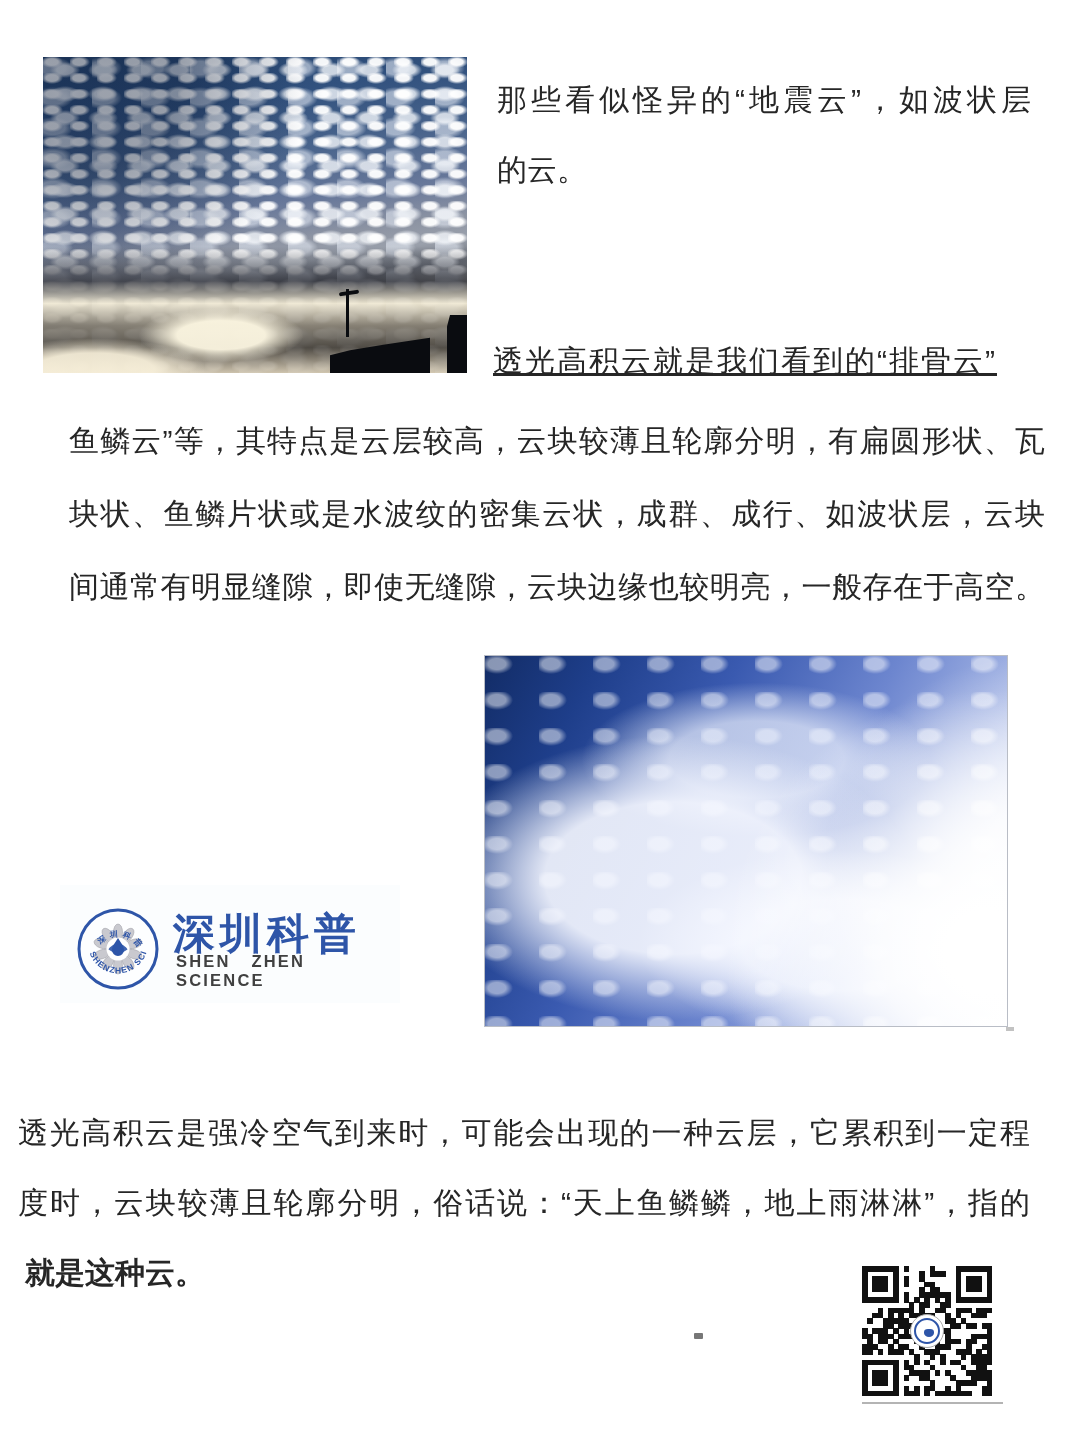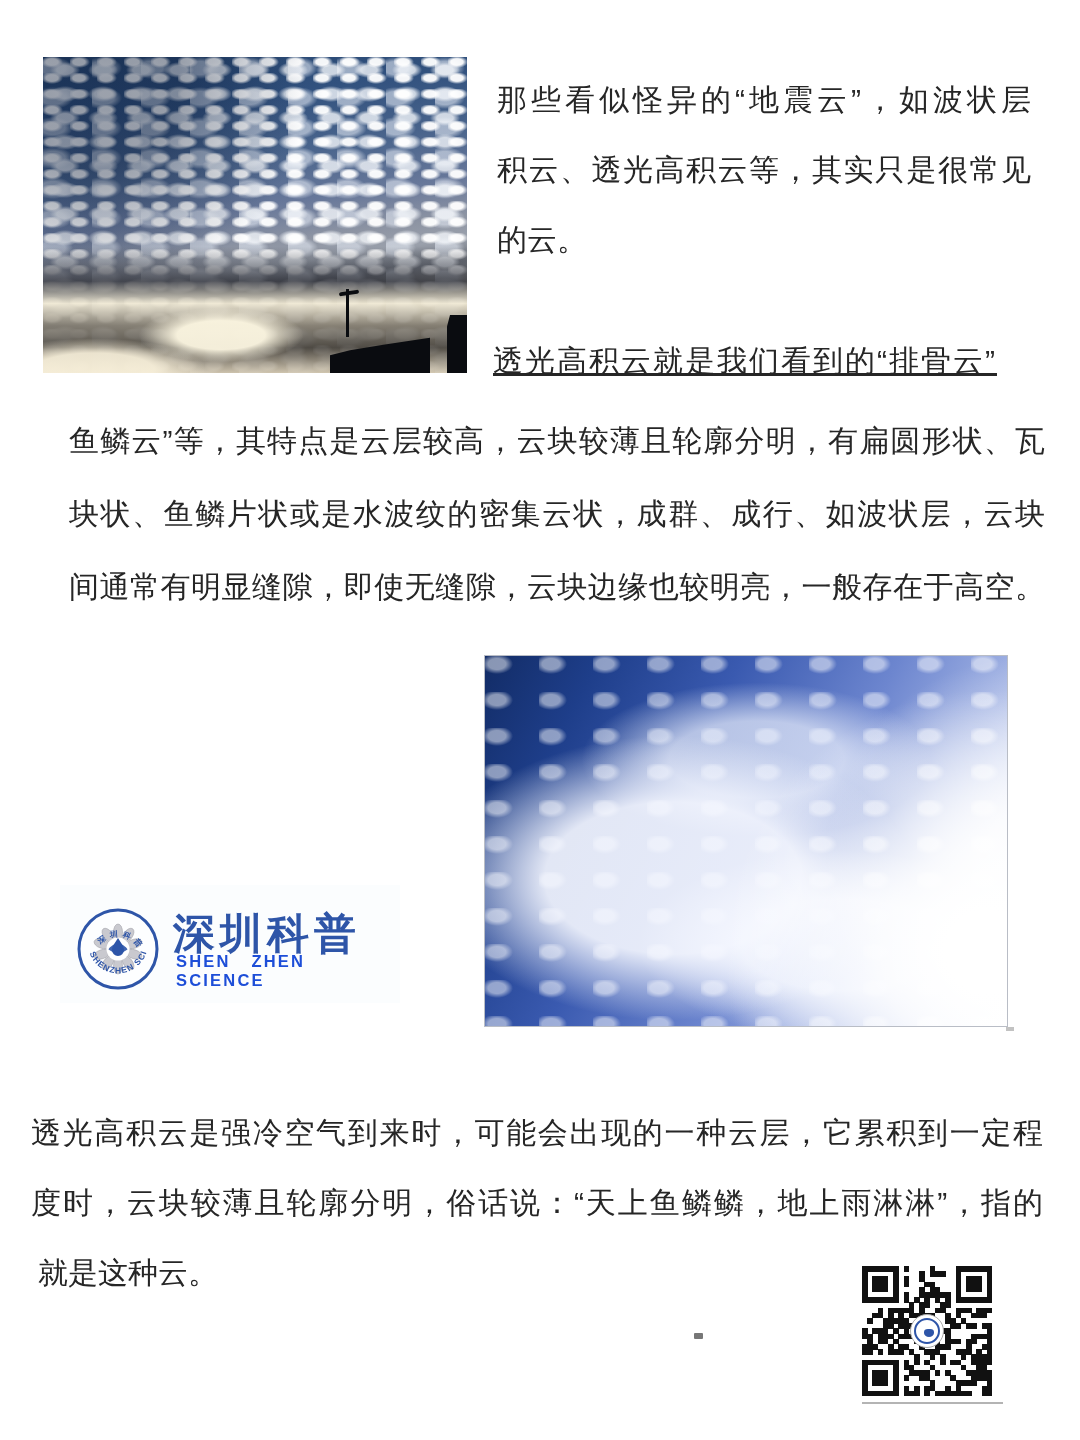--- a/index.html
+++ b/index.html
@@ -9,23 +9,23 @@
   
   .para{position:absolute;font-size:30px;color:#262626;font-weight:400;}
   .para .line{display:block;white-space:normal;}
   .j{text-align:justify;text-align-last:justify;}
   .para1{left:497px;top:65px;width:534px;}
   .para1 .line{height:70px;line-height:70px;}
   .para2i{left:493px;top:326px;width:570px;letter-spacing:2px;text-decoration:underline;}
   .para2i .line{height:70px;line-height:70px;}
   .para2{left:33px;top:404px;width:1012px;}
   .para2 .line{height:73px;line-height:73px;margin-left:36px;}
-  .para3{left:31px;top:1098px;width:1012px;}
+  .para3{left:18px;top:1098px;width:1012px;}
   .para3 .line{height:70px;line-height:70px;}
-  .indent6{margin-left:7px;}
+  .indent6{margin-left:7px;font-weight:bold;}
 
   
   .photo1{position:absolute;left:43px;top:57px;width:424px;height:316px;overflow:hidden;
     background:
       radial-gradient(ellipse 110px 36px at 42% 88%, rgba(252,246,225,.95) 0 40%, rgba(252,246,225,0) 75%),
       radial-gradient(ellipse 150px 42px at 12% 99%, rgba(248,240,218,.9) 0 40%, rgba(248,240,218,0) 75%),
       linear-gradient(to bottom, rgba(0,0,0,0) 0%, rgba(0,0,0,0) 60%, rgba(66,70,80,.5) 66%,
         rgba(44,46,54,.78) 71%, rgba(238,231,210,.92) 78%, rgba(130,124,112,.85) 85%,
         rgba(70,66,60,.88) 92%, rgba(214,203,180,.85) 100%),
       radial-gradient(circle at 12% 8%, rgba(8,22,48,.4) 0 18%, rgba(8,22,48,0) 45%),
@@ -57,21 +57,21 @@
       linear-gradient(118deg, #122c66 0%, #1e3e8a 16%, #3a5ab0 36%, #6d86cf 58%, #a2b3e4 75%,
         #e0e7fa 90%, #ffffff 100%);
     background-size:auto,auto,auto,auto,auto,54px 36px,auto;
     background-repeat:no-repeat,no-repeat,no-repeat,no-repeat,no-repeat,repeat,no-repeat;}
 
   
   .logo{position:absolute;left:60px;top:885px;width:340px;height:118px;background:#fbfdfe;}
   .seal{position:absolute;left:16px;top:22px;width:84px;height:84px;}
   .logo-zh{position:absolute;left:113px;top:25px;height:48px;line-height:48px;font-size:42px;
     font-weight:bold;color:#2e55a8;letter-spacing:5px;font-family:"Liberation Serif", serif;}
-  .logo-en{position:absolute;left:116px;top:67px;font-size:16.5px;font-weight:bold;color:#1d4ed8;
+  .logo-en{position:absolute;left:116px;top:67px;font-size:16.5px;font-weight:bold;color:#404040;
     letter-spacing:2.2px;word-spacing:14px;}
 
   
   .qr{position:absolute;left:862px;top:1266px;width:130px;height:130px;background:#fff;}
   .qr svg{display:block;}
   .qr-badge{position:absolute;left:48px;top:48px;width:34px;height:34px;background:#fff;
     border:1px solid #a8a8a8;border-radius:50%;box-sizing:border-box;}
   .qr-badge-inner{position:absolute;left:3px;top:3px;width:26px;height:26px;border:2px solid #2e55a8;
     border-radius:50%;box-sizing:border-box;}
   .qr-badge-glyph{position:absolute;left:8px;top:9px;width:10px;height:8px;background:#2e55a8;
@@ -89,21 +89,20 @@
 
   <div class="photo1">
     <div class="ph1-antenna"></div>
     <div class="ph1-vane"></div>
     <div class="ph1-building"></div>
     <div class="ph1-corner"></div>
   </div>
 
   <div class="para para1">
     <div class="line j">那些看似怪异的“地震云”，如波状层</div>
-    <div class="line j">积云、透光高积云等，其实只是很常见</div>
     <div class="line">的云。</div>
   </div>
 
   <div class="para para2i">
     <div class="line">透光高积云就是我们看到的“排骨云”</div>
   </div>
 
   <div class="para para2">
     <div class="line j">鱼鳞云”等，其特点是云层较高，云块较薄且轮廓分明，有扁圆形状、瓦</div>
     <div class="line j">块状、鱼鳞片状或是水波纹的密集云状，成群、成行、如波状层，云块</div>

